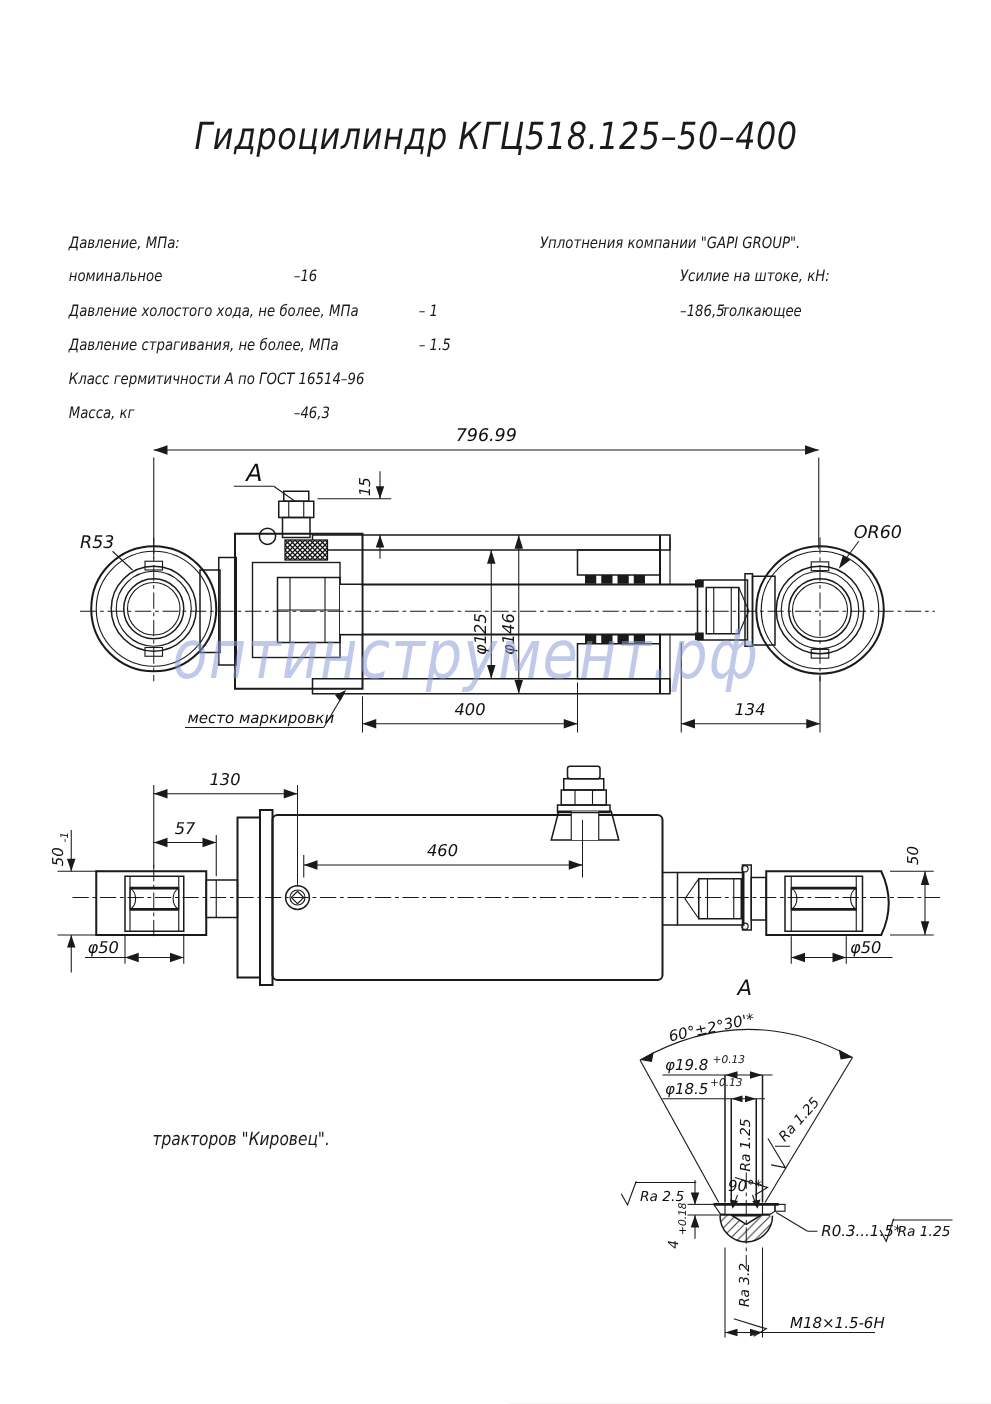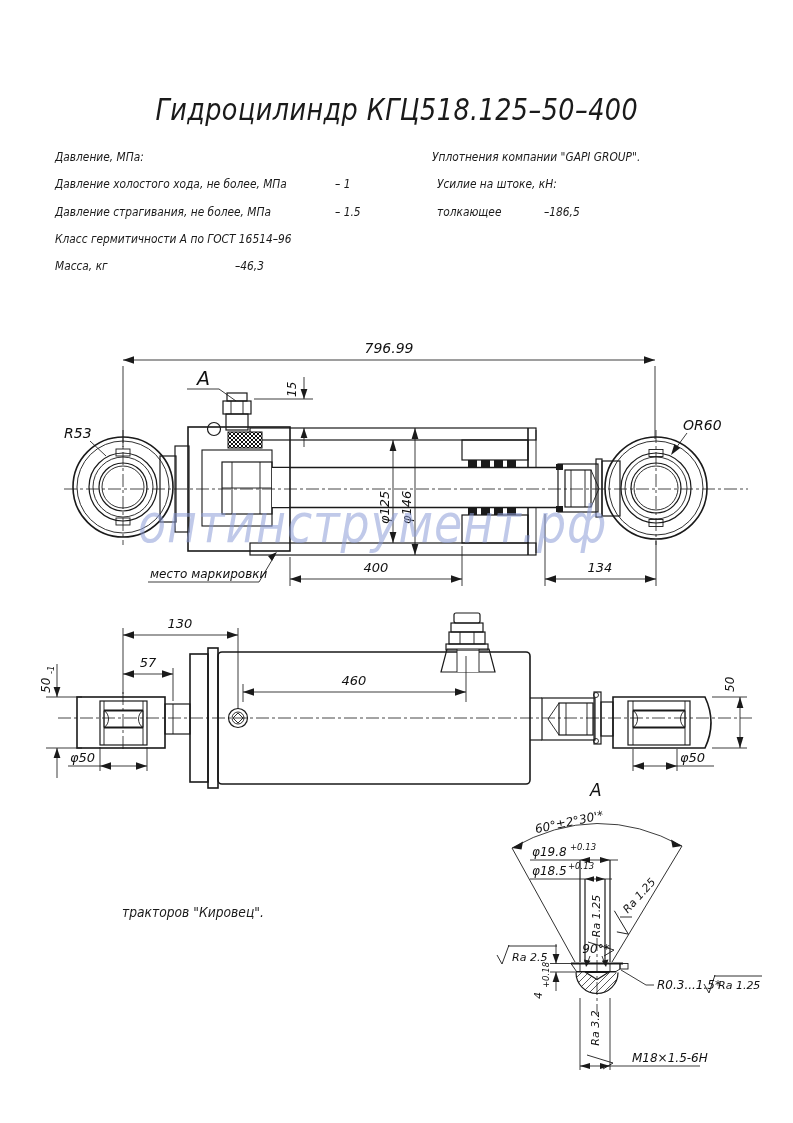--- a/index.html
+++ b/index.html
@@ -2,28 +2,28 @@
 <html><head>
 <meta charset="utf-8">
 <style>
   html,body{margin:0;padding:0;background:#e8e8e8;}
   .page{position:relative;width:793px;height:1123px;background:#fff;overflow:hidden;
         font-family:"DejaVu Sans",sans-serif;color:#1a1a1a;font-style:italic;}
   .cond{display:inline-block;transform:scaleX(.85);transform-origin:0 50%;white-space:nowrap;}
   .title{position:absolute;left:0;right:0;top:72px;text-align:center;
          font-size:30px;font-weight:400;letter-spacing:.5px;}
   .title .cond{transform-origin:50% 50%;}
-  .specs{position:absolute;font-size:12.5px;}
+  .specs{position:absolute;font-size:12.5px;margin-top:37px;}
   .specs .row{position:relative;height:27.3px;}
   .specs .val{position:absolute;top:0;}
   .specs-left{left:55px;top:149px;width:360px;}
   .specs-left .v1{left:180px;} .specs-left .v2{left:280px;}
   .specs-right{left:432px;top:149px;width:360px;}
   .specs-right .vr{left:112px;}
-  .specs-right .ind{padding-left:5px;}
+  .specs-right .ind{padding-left:5px;text-align:center;}
   .note{position:absolute;left:122px;top:898px;font-size:14.5px;line-height:28px;}
   .wm{position:absolute;left:138px;top:492px;font-size:54px;letter-spacing:1px;
       color:rgba(140,157,215,.55);pointer-events:none;z-index:5;}
   svg{position:absolute;left:0;top:0;}
   svg text{fill:#111;font-family:"DejaVu Sans",sans-serif;}
   .ol{fill:none;stroke:#1a1a1a;stroke-width:1.6;}
   .o2{fill:none;stroke:#1a1a1a;stroke-width:1.2;}
   .thin{fill:none;stroke:#1a1a1a;stroke-width:.9;}
   .dim{fill:none;stroke:#1a1a1a;stroke-width:.85;}
   .cl{fill:none;stroke:#1a1a1a;stroke-width:.8;stroke-dasharray:13 3 3 3;}
@@ -34,20 +34,21 @@
 </style>
 </head>
 <body>
 
 <div class="page">
 
   <h1 class="title"><span class="cond">Гидроцилиндр КГЦ518.125–50–400</span></h1>
 
   <div class="specs specs-left">
     <div class="row"><span class="cond">Давление, МПа:</span></div>
+    <div class="row"><span class="cond">номинальное</span><span class="val v1 cond">–16</span></div>
     <div class="row"><span class="cond">Давление холостого хода, не более, МПа</span><span class="val v2 cond">– 1</span></div>
     <div class="row"><span class="cond">Давление страгивания, не более, МПа</span><span class="val v2 cond">– 1.5</span></div>
     <div class="row"><span class="cond">Класс гермитичности А по ГОСТ 16514–96</span></div>
     <div class="row"><span class="cond">Масса, кг</span><span class="val v1 cond">–46,3</span></div>
   </div>
 
   <div class="specs specs-right">
     <div class="row"><span class="cond">Уплотнения компании "GAPI GROUP".</span></div>
     <div class="row ind"><span class="cond">Усилие на штоке, кН:</span></div>
     <div class="row ind"><span class="cond">толкающее</span><span class="val vr cond">–186,5</span></div>

